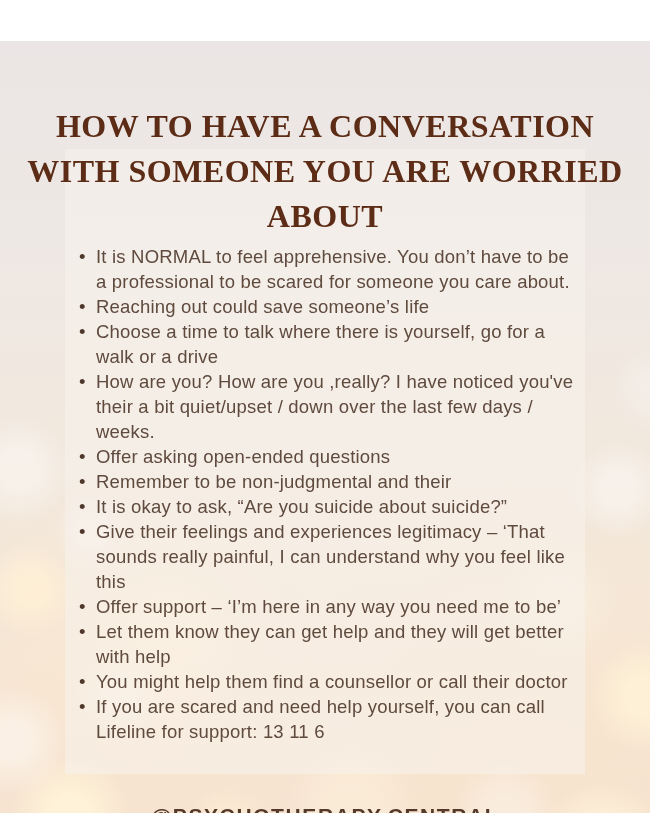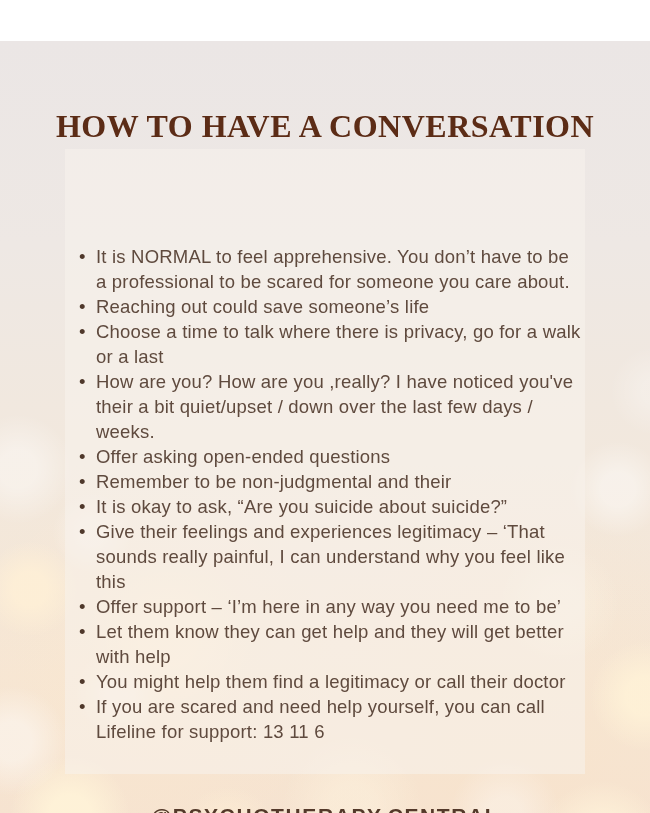--- a/index.html
+++ b/index.html
@@ -71,34 +71,36 @@
 </style>
 </head>
 <body>
 
 <div class="canvas">
   <div class="bokeh"></div>
   <div class="panel"></div>
 
   <h1 class="title">
     <div>HOW TO HAVE A CONVERSATION</div>
+    <div>WITH SOMEONE YOU ARE WORRIED</div>
+    <div>ABOUT</div>
   </h1>
 
   <ul class="advice-list">
       <li class="list-item">
         <span class="bullet">•</span>
         <span class="li-text">It is NORMAL to feel apprehensive. You don’t have to be a professional to be scared for someone you care about.</span>
       </li>
       <li class="list-item">
         <span class="bullet">•</span>
         <span class="li-text">Reaching out could save someone’s life</span>
       </li>
       <li class="list-item">
         <span class="bullet">•</span>
-        <span class="li-text">Choose a time to talk where there is privacy, go for a walk or a last</span>
+        <span class="li-text">Choose a time to talk where there is yourself, go for a walk or a drive</span>
       </li>
       <li class="list-item">
         <span class="bullet">•</span>
         <span class="li-text">How are you? How are you ,really? I have noticed you've their a bit quiet/upset / down over the last few days / weeks.</span>
       </li>
       <li class="list-item">
         <span class="bullet">•</span>
         <span class="li-text">Offer asking open-ended questions</span>
       </li>
       <li class="list-item">
@@ -116,21 +118,21 @@
       <li class="list-item">
         <span class="bullet">•</span>
         <span class="li-text">Offer support – ‘I’m here in any way you need me to be’</span>
       </li>
       <li class="list-item">
         <span class="bullet">•</span>
         <span class="li-text">Let them know they can get help and they will get better with help</span>
       </li>
       <li class="list-item">
         <span class="bullet">•</span>
-        <span class="li-text">You might help them find a legitimacy or call their doctor</span>
+        <span class="li-text">You might help them find a counsellor or call their doctor</span>
       </li>
       <li class="list-item">
         <span class="bullet">•</span>
         <span class="li-text">If you are scared and need help yourself, you can call Lifeline for support: 13 11 6</span>
       </li>
     </ul>
 
   <div class="footer">@PSYCHOTHERAPY.CENTRAL</div>
 </div>
 

